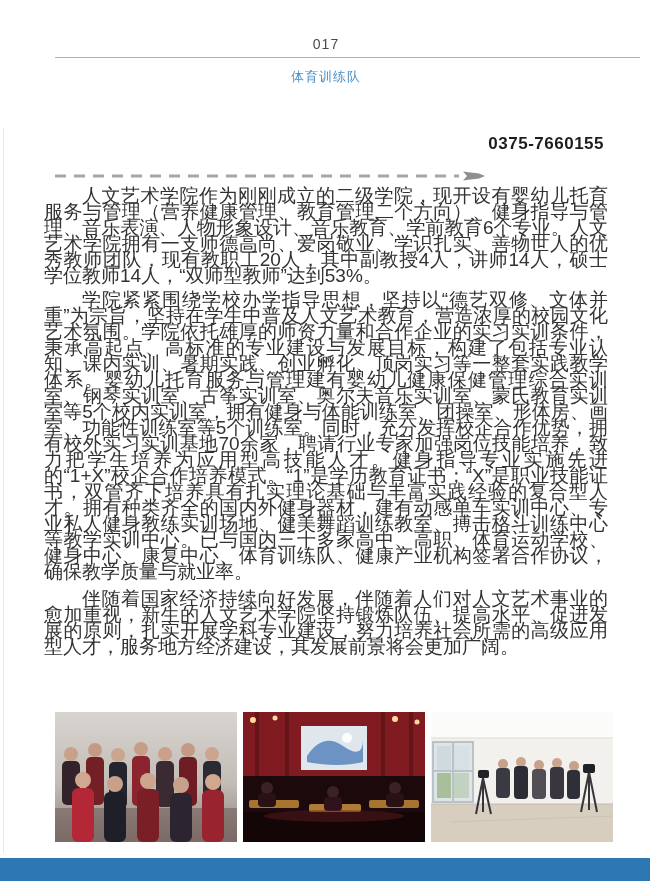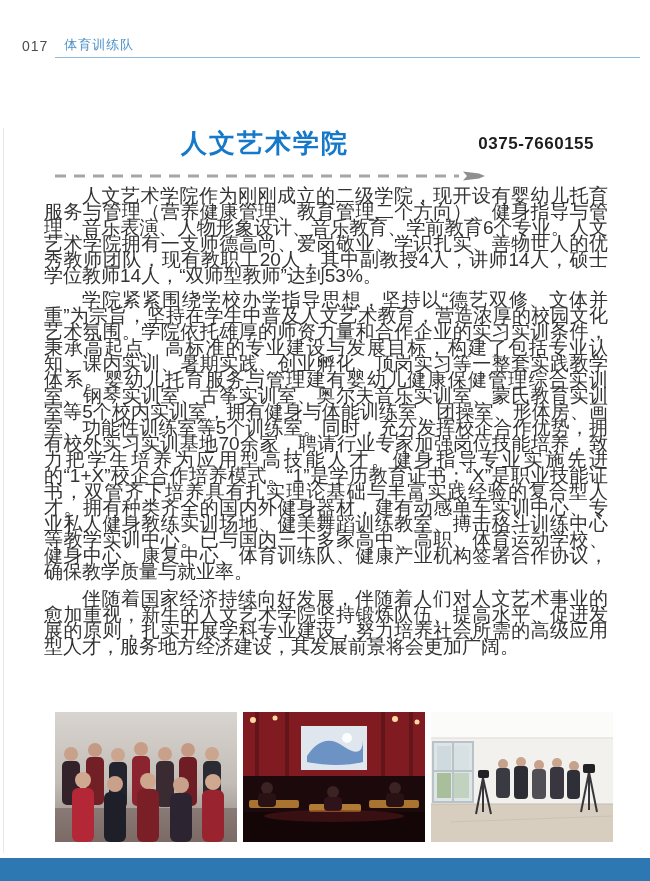--- a/index.html
+++ b/index.html
@@ -11,36 +11,36 @@
     overflow:hidden;
     margin:0 auto;
   }
   .scan-edge{
     position:absolute;left:3px;top:128px;width:1px;height:725px;
     background:#e8e8e8;
   }
   
   .header-row{
     position:absolute;top:36px;left:22px;right:20px;
-    display:flex;align-items:flex-end;gap:16px;
+    display:flex;align-items:center;gap:16px;flex-direction:column;
   }
   .page-number{font-size:14px;color:#4a4a4a;letter-spacing:1px;}
   .slogan{font-size:13px;color:#4b8fc6;letter-spacing:1px;}
   .header-rule{
     position:absolute;top:57px;left:55px;width:585px;height:1px;
     background:#8fbadf;
   }
   
   .title-row{position:absolute;top:126px;left:0;width:650px;height:36px;}
   .doc-title{
     position:absolute;left:0;width:530px;text-align:center;
     font-size:26px;font-weight:bold;color:#1678c8;letter-spacing:2px;
   }
   .phone{
-    position:absolute;right:56px;top:8px;
+    position:absolute;right:46px;top:8px;
     font-size:17px;font-weight:bold;color:#1d1d1d;letter-spacing:0.5px;
   }
   
   .divider{position:absolute;top:169px;left:55px;width:430px;height:14px;}
   
   .body-text{
     position:absolute;top:188px;left:44px;width:564px;
     font-size:19px;line-height:16px;color:#323232;
     text-align:justify;
   }
@@ -65,21 +65,20 @@
 <div class="page">
   <div class="scan-edge"></div>
 
   <div class="header-row">
     <span class="page-number">017</span>
     <span class="slogan">体育训练队</span>
   </div>
   <div class="header-rule"></div>
 
   <div class="title-row">
-    <div class="doc-title">人文艺术学院</div>
     <div class="phone">0375-7660155</div>
   </div>
 
   <svg class="divider" viewBox="0 0 430 14">
     <line x1="0" y1="7" x2="404" y2="7" stroke="#a6a6a6" stroke-width="3" stroke-dasharray="11 8"></line>
     <g>
       <polygon points="408,2.5 424,4.5 430,7 424,9.5 408,11.5 412,7" fill="#8f8f8f"></polygon>
     </g>
   </svg>
 

